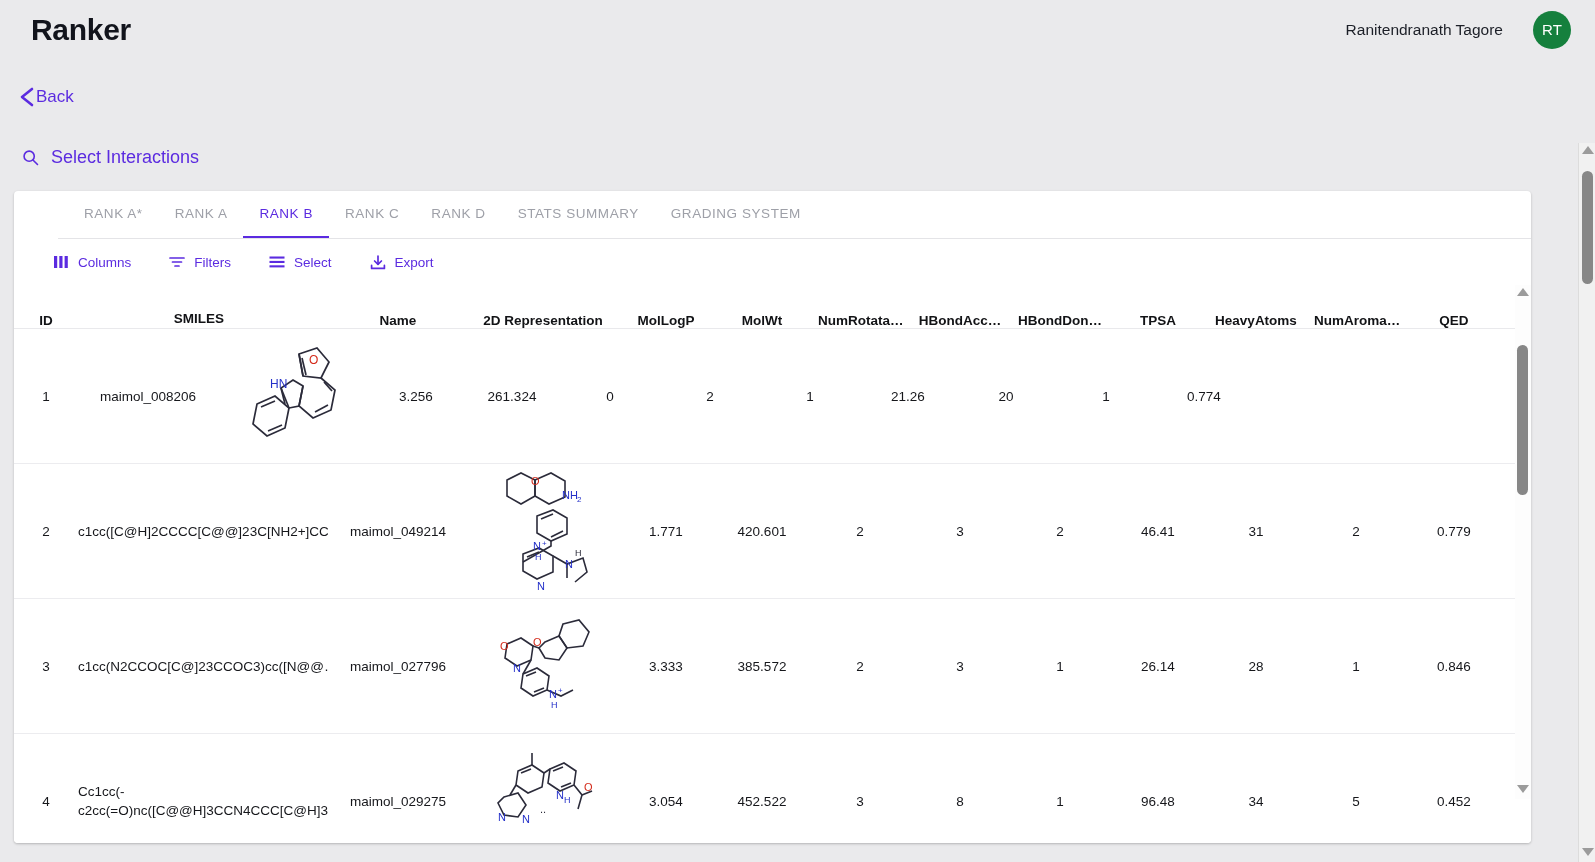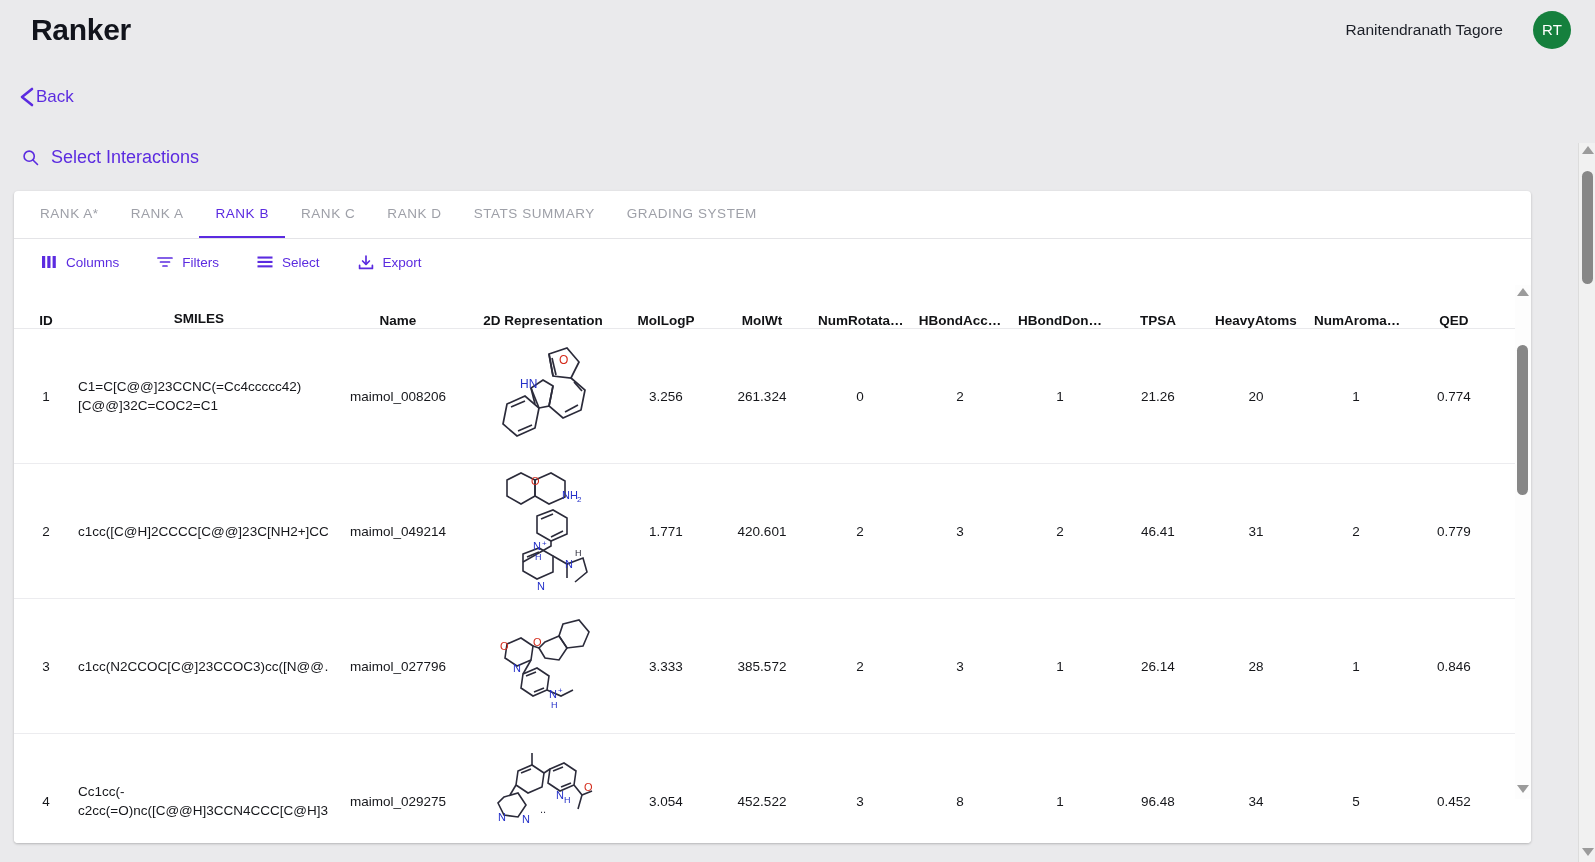--- a/index.html
+++ b/index.html
@@ -71,39 +71,40 @@
     box-shadow: 0 1px 3px rgba(0,0,0,0.14), 0 1px 2px rgba(0,0,0,0.10);
     overflow: hidden;
   }
 
   
   .tabs {
     display: flex; align-items: flex-end;
     height: 48px;
     border-bottom: 1px solid #e4e4e7;
     padding-left: 10px;
+    margin-left: 44px;
   }
   .tab {
     height: 48px;
     display: flex; align-items: center;
     padding: 0 16px;
     font-size: 13.5px;
     color: #9ea0a8;
     letter-spacing: 0.55px;
     cursor: pointer;
     border-bottom: 2px solid transparent;
     white-space: nowrap;
   }
   .tab.active { color: #5b2be0; border-bottom-color: #5b2be0; font-weight: 500; }
 
   
   .toolbar {
     height: 46px;
     display: flex; align-items: center;
-    padding-left: 26px;
+    padding-left: 38px;
     gap: 34px;
   }
   .tb-btn {
     display: flex; align-items: center; gap: 9px;
     color: #5b2be0; font-size: 13.5px; cursor: pointer;
     background: none; border: 0; font-family: inherit;
     padding: 4px 2px;
   }
 
   
@@ -277,21 +278,20 @@
         <div class="cell c-num">TPSA</div>
         <div class="cell c-wide">HeavyAtoms</div>
         <div class="cell c-wide">NumAroma…</div>
         <div class="cell c-num">QED</div>
       </div>
 
       <div class="tbody">
 
         <div class="trow">
           <div class="cell c-id">1</div>
-          <div class="cell c-smiles">C1=C[C@@]23CCNC(=Cc4ccccc42)[C@@]32C=COC2=C1</div>
           <div class="cell c-name">maimol_008206</div>
           <div class="cell c-2d molbox">
             <svg width="112" height="108" viewBox="0 0 112 108">
               <g fill="none" stroke="#2b2b3a" stroke-width="1.7">
                 <polygon points="62,12 80,6 92,20 84,36 66,34"></polygon>
                 <polyline points="84,36 98,48 94,68 76,76 62,64 66,44"></polyline>
                 <line x1="87" y1="40" x2="95" y2="49"></line>
                 <line x1="91" y1="63" x2="78" y2="70"></line>
                 <polygon points="20,62 38,54 52,66 48,86 30,94 16,82"></polygon>
                 <line x1="24" y1="65" x2="38" y2="59"></line>

